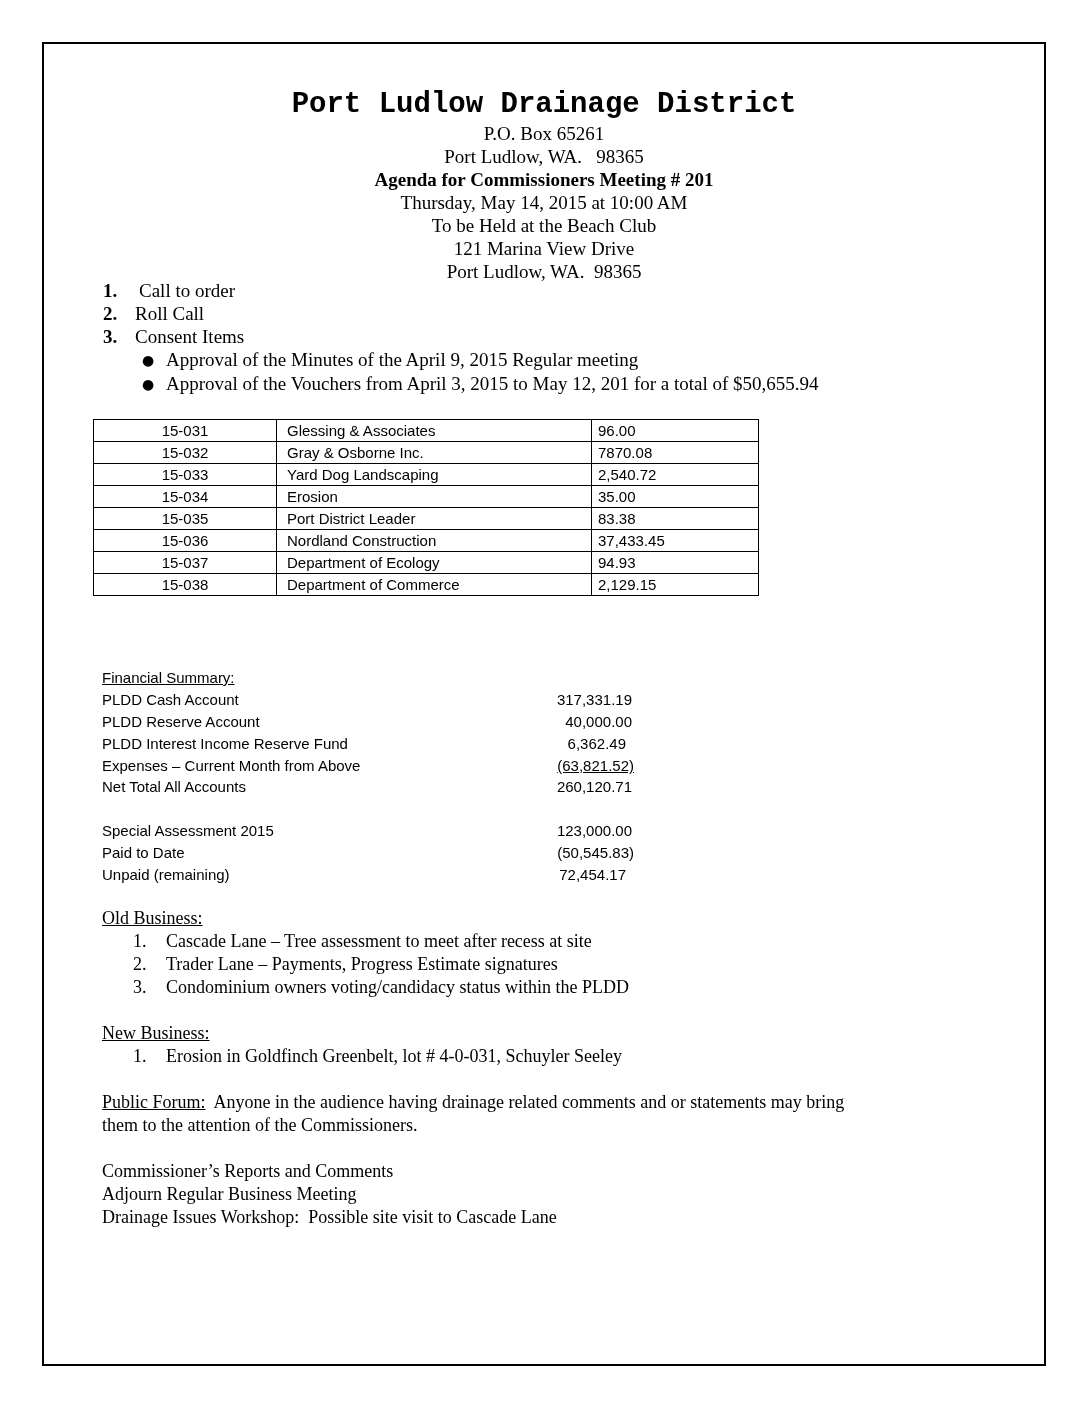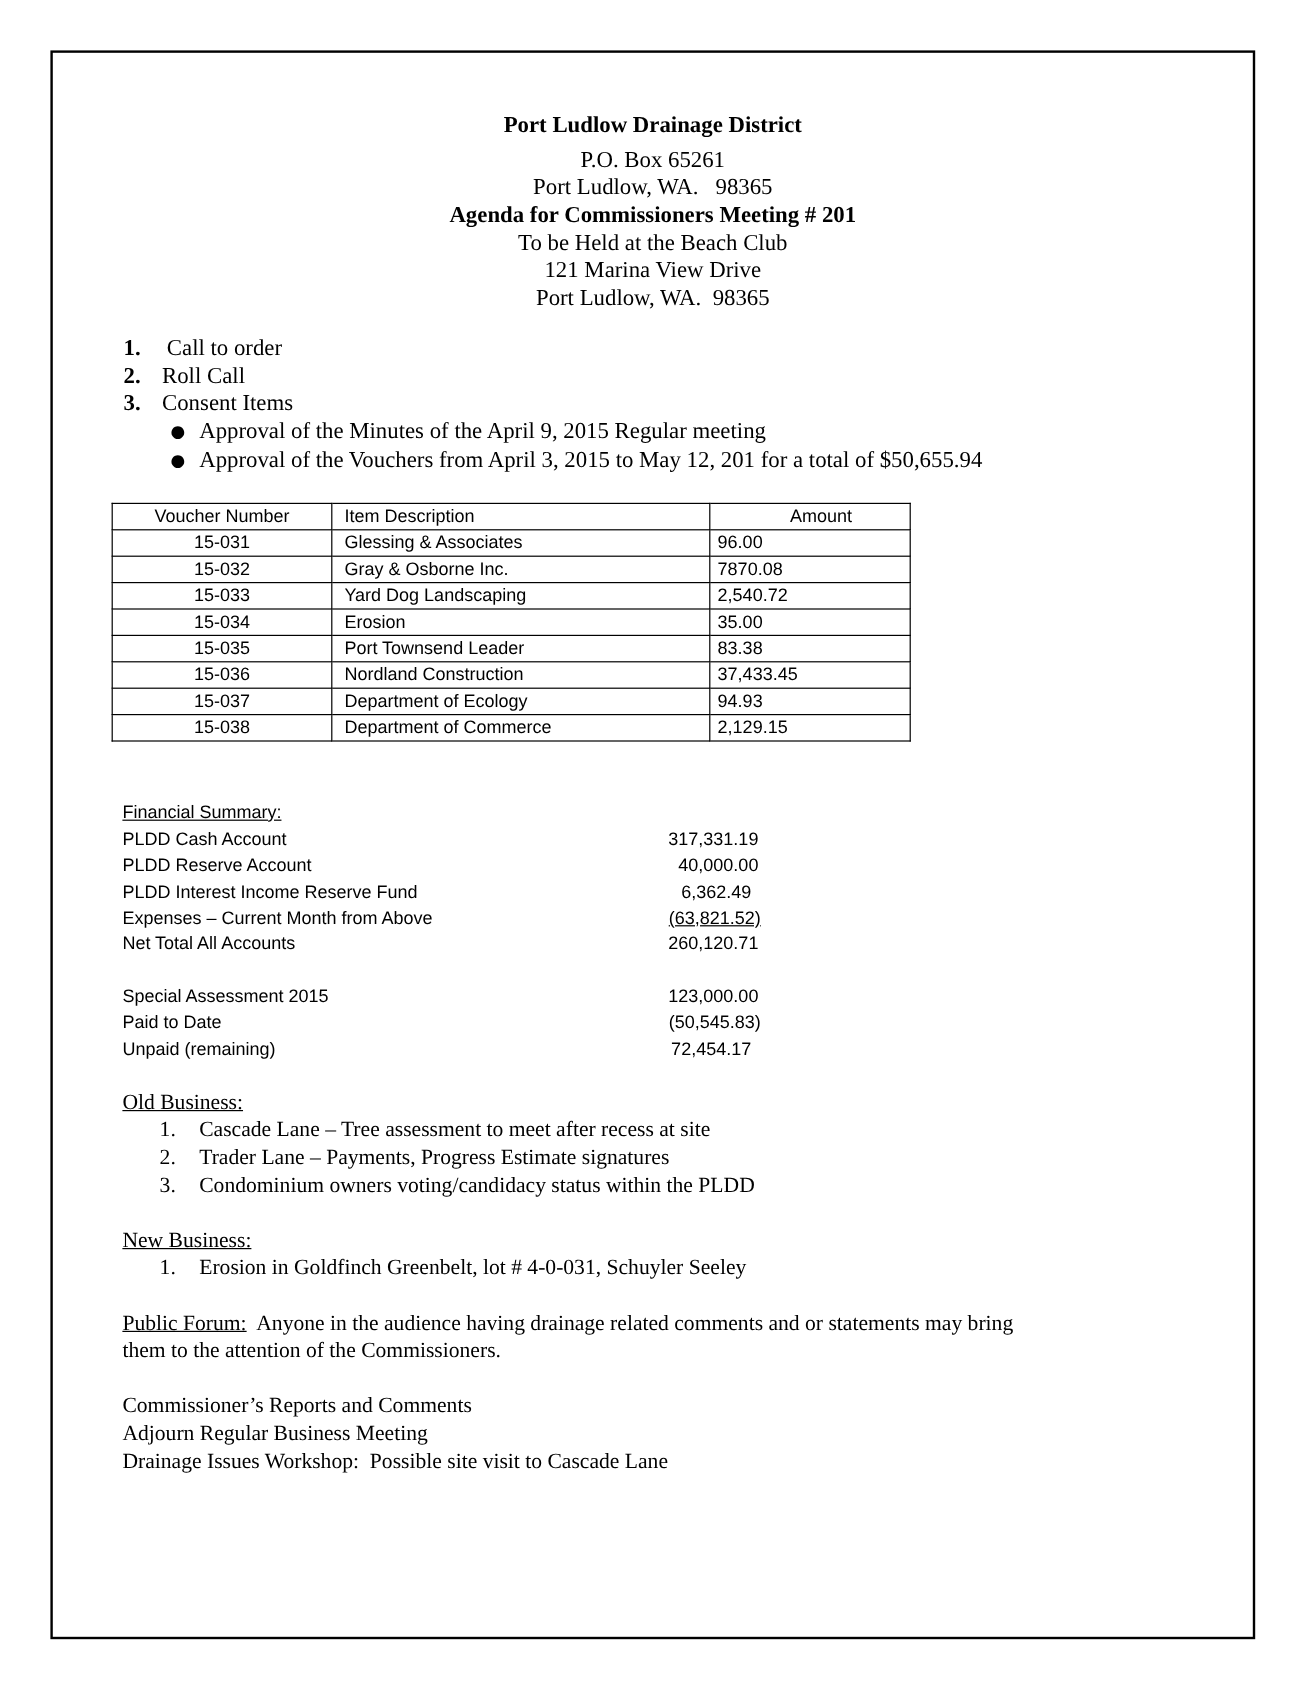--- a/index.html
+++ b/index.html
@@ -1,19 +1,19 @@
 <!DOCTYPE html>
 <html><head>
   <meta charset="utf-8">
   <style>
     html, body { margin: 0; padding: 0; background: #ffffff; }
     body { width: 1088px; height: 1408px; position: relative; overflow: hidden; color: #000; font-family: "DejaVu Serif", serif; }
     .frame { position: absolute; left: 42px; top: 42px; width: 1000px; height: 1320px; border: 2px solid #000; box-sizing: content-box; }
     .header { position: absolute; left: 42px; width: 1004px; top: 88px; text-align: center; font-family: "Liberation Serif", serif; font-size: 19px; line-height: 23px; }
-    .header .title { font-size: 19px; font-weight: bold; line-height: 34px; }
+    .header .title { font-size: 29px; font-weight: bold; line-height: 34px; font-family: Liberation Mono, monospace; }
     .header .agenda { font-weight: bold; }
     .abs { position: absolute; white-space: nowrap; }
     .item-num { font-family: "Liberation Serif", serif; font-size: 19px; font-weight: bold; }
     .item-text { font-family: "Liberation Serif", serif; font-size: 19px; }
     .bullet { font-size: 14px; }
     table.vouchers { position: absolute; left: 93px; top: 419px; width: 666px; border-collapse: collapse; font-family: "Liberation Sans", sans-serif; font-size: 15px; }
     table.vouchers td, table.vouchers th { border: 1.5px solid #000; height: 21px; padding: 0 6px; font-weight: normal; line-height: 20px; }
     table.vouchers .c1 { width: 170px; text-align: center; }
     table.vouchers .c2 { width: 298px; text-align: left; padding-left: 10px; }
     table.vouchers .c3 { padding-right: 42px; }
@@ -28,20 +28,21 @@
 </head>
 <body>
 
 <div class="frame"></div>
 
 <div class="header">
   <div class="title">Port Ludlow Drainage District</div>
   <div>P.O. Box 65261</div>
   <div style="white-space:pre">Port Ludlow, WA.   98365</div>
   <div class="agenda">Agenda for Commissioners Meeting # 201</div>
+  <div>Thursday, May 14, 2015 at 10:00 AM</div>
   <div>To be Held at the Beach Club</div>
   <div>121 Marina View Drive</div>
   <div style="white-space:pre">Port Ludlow, WA.  98365</div>
 </div>
 
 <div>
   <span class="abs item-num" style="left:103px;top:280px">1.</span>
   <span class="abs item-text" style="left:139px;top:280px">Call to order</span>
   <span class="abs item-num" style="left:103px;top:303px">2.</span>
   <span class="abs item-text" style="left:135px;top:303px">Roll Call</span>
@@ -49,25 +50,20 @@
   <span class="abs item-text" style="left:135px;top:326px">Consent Items</span>
 
   <span class="abs bullet" style="left:142px;top:352px">●</span>
   <span class="abs item-text" style="left:166px;top:349px">Approval of the Minutes of the April 9, 2015 Regular meeting</span>
   <span class="abs bullet" style="left:142px;top:376px">●</span>
   <span class="abs item-text" style="left:166px;top:373px">Approval of the Vouchers from April 3, 2015 to May 12, 201 for a total of $50,655.94</span>
 </div>
 
 <table class="vouchers">
   <tbody>
-      <tr>
-    <th class="c1">Voucher Number</th>
-    <th class="c2">Item Description</th>
-    <th class="c3">Amount</th>
-  </tr>
   <tr>
     <td class="c1">15-031</td>
     <td class="c2">Glessing &amp; Associates</td>
     <td class="c3">96.00</td>
   </tr>
   <tr>
     <td class="c1">15-032</td>
     <td class="c2">Gray &amp; Osborne Inc.</td>
     <td class="c3">7870.08</td>
   </tr>
@@ -76,21 +72,21 @@
     <td class="c2">Yard Dog Landscaping</td>
     <td class="c3">2,540.72</td>
   </tr>
   <tr>
     <td class="c1">15-034</td>
     <td class="c2">Erosion</td>
     <td class="c3">35.00</td>
   </tr>
   <tr>
     <td class="c1">15-035</td>
-    <td class="c2">Port Townsend Leader</td>
+    <td class="c2">Port District Leader</td>
     <td class="c3">83.38</td>
   </tr>
   <tr>
     <td class="c1">15-036</td>
     <td class="c2">Nordland Construction</td>
     <td class="c3">37,433.45</td>
   </tr>
   <tr>
     <td class="c1">15-037</td>
     <td class="c2">Department of Ecology</td>

